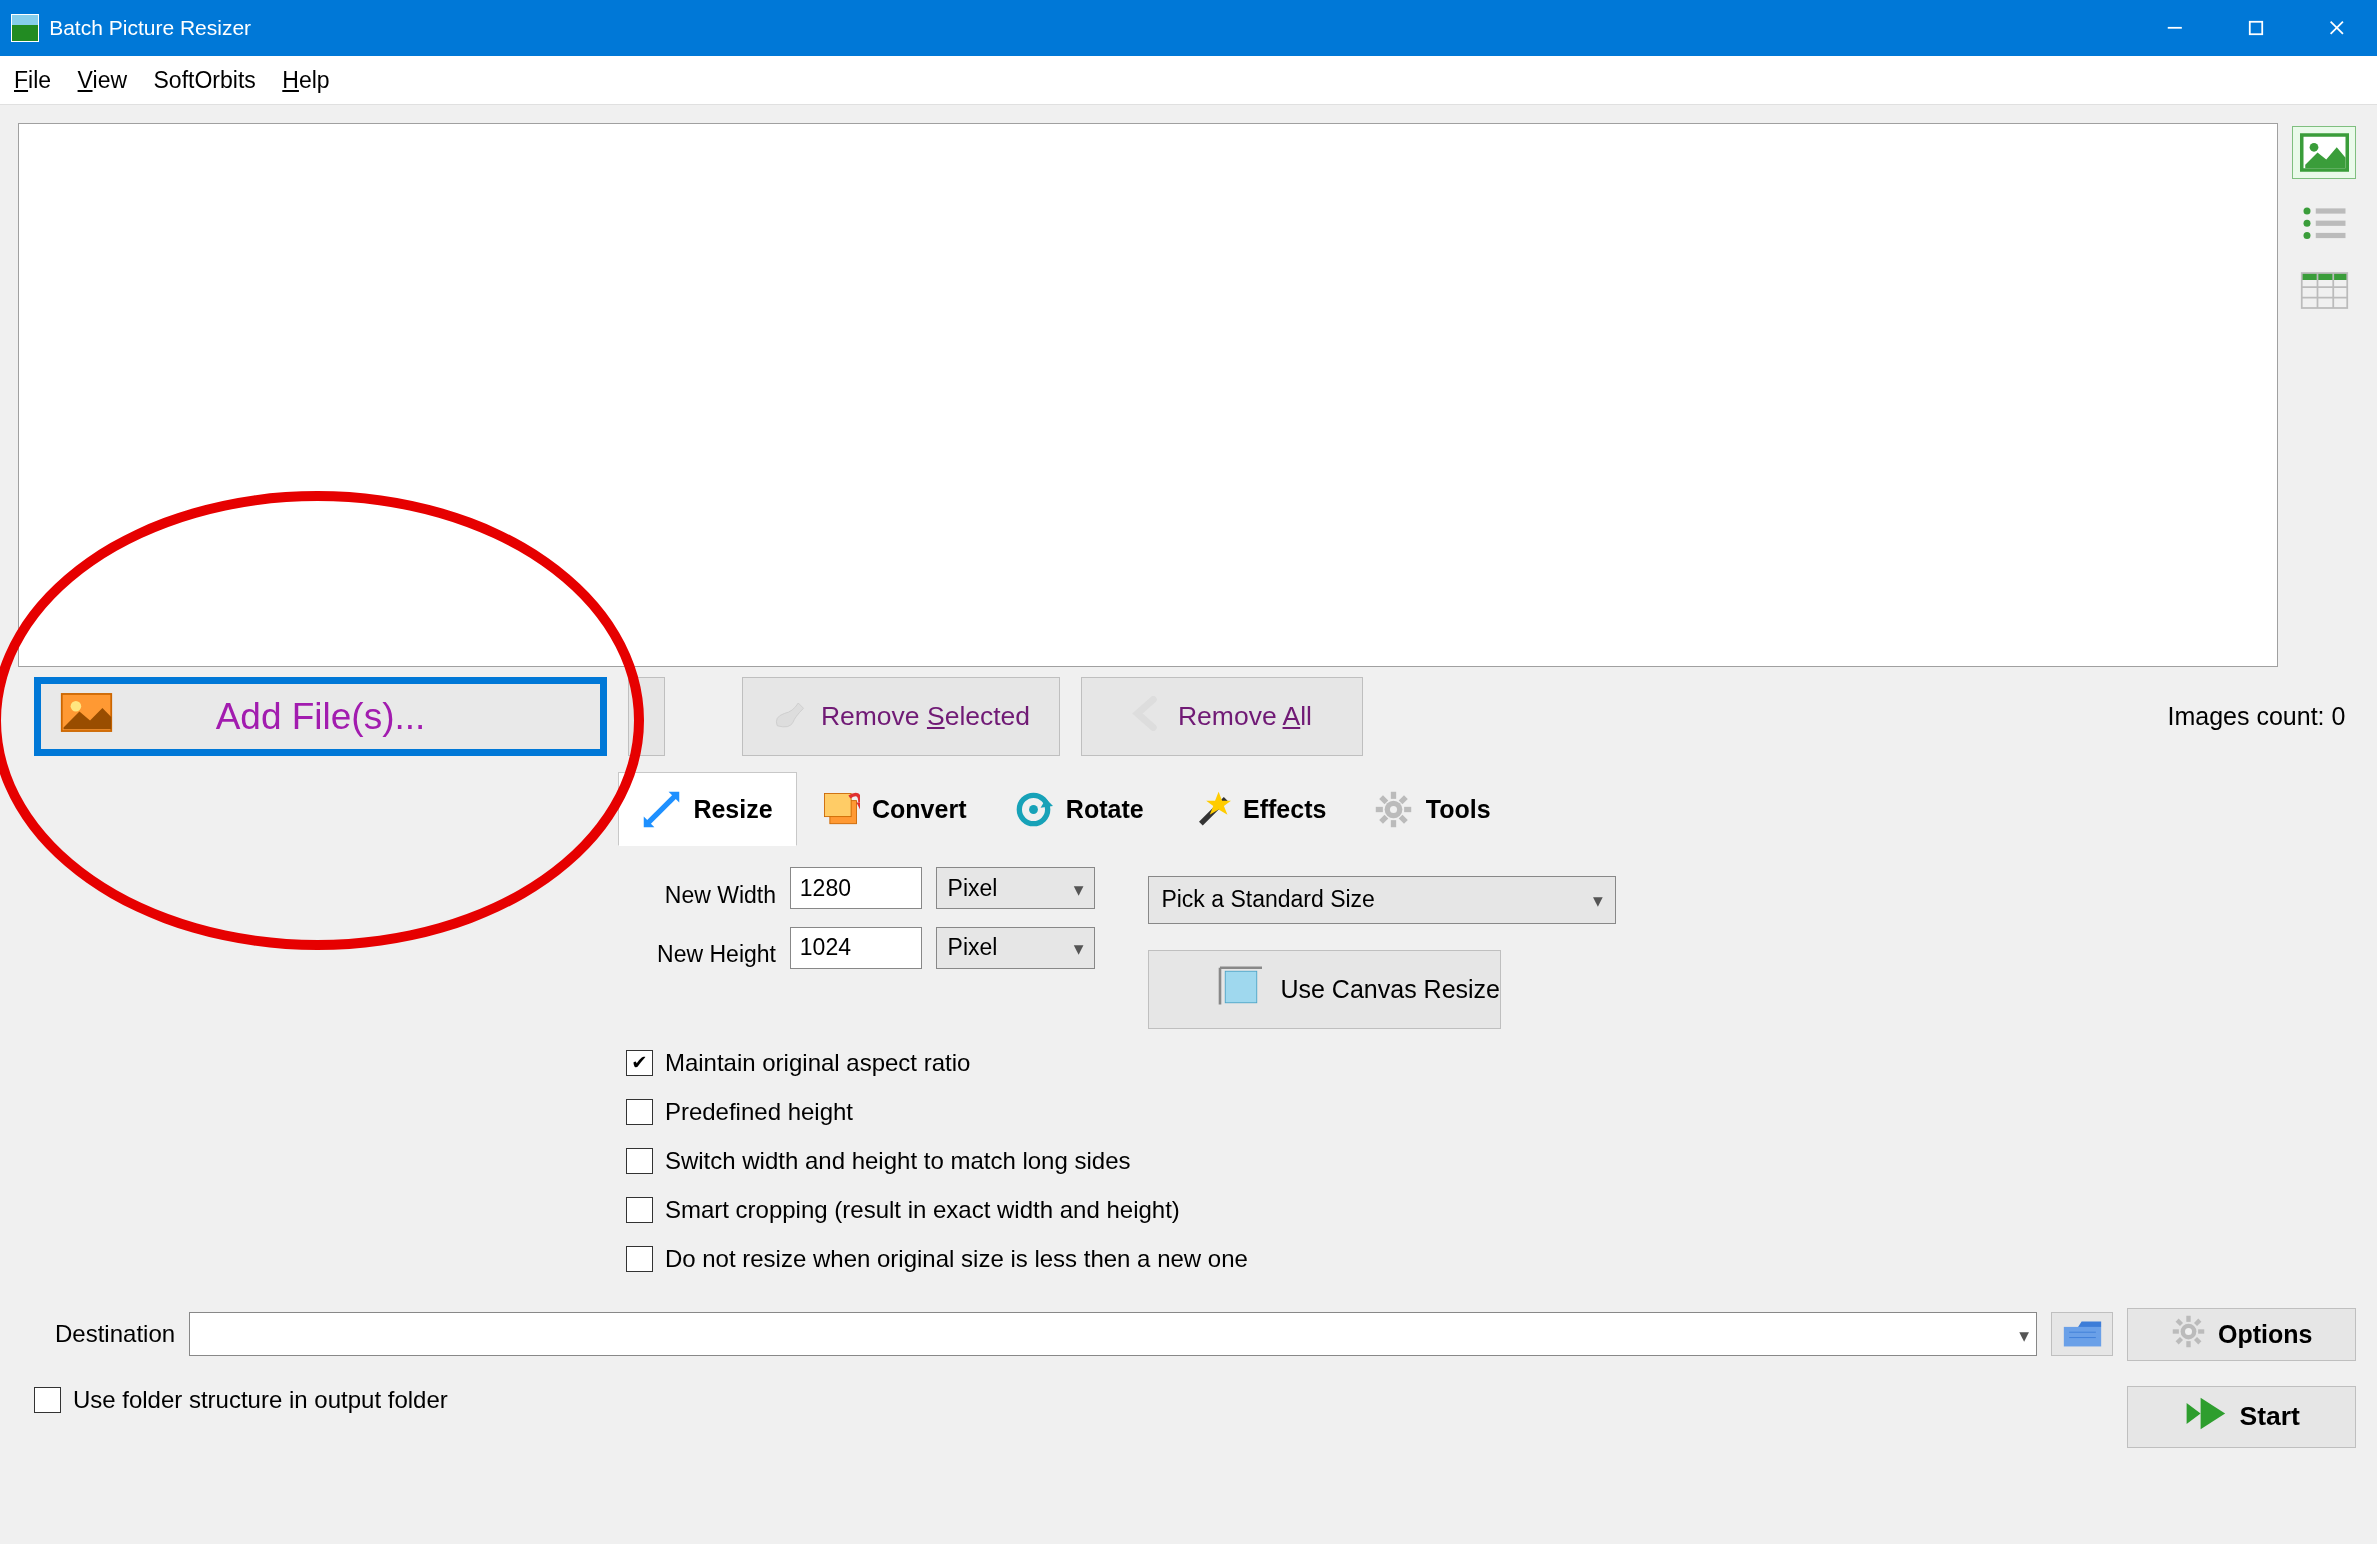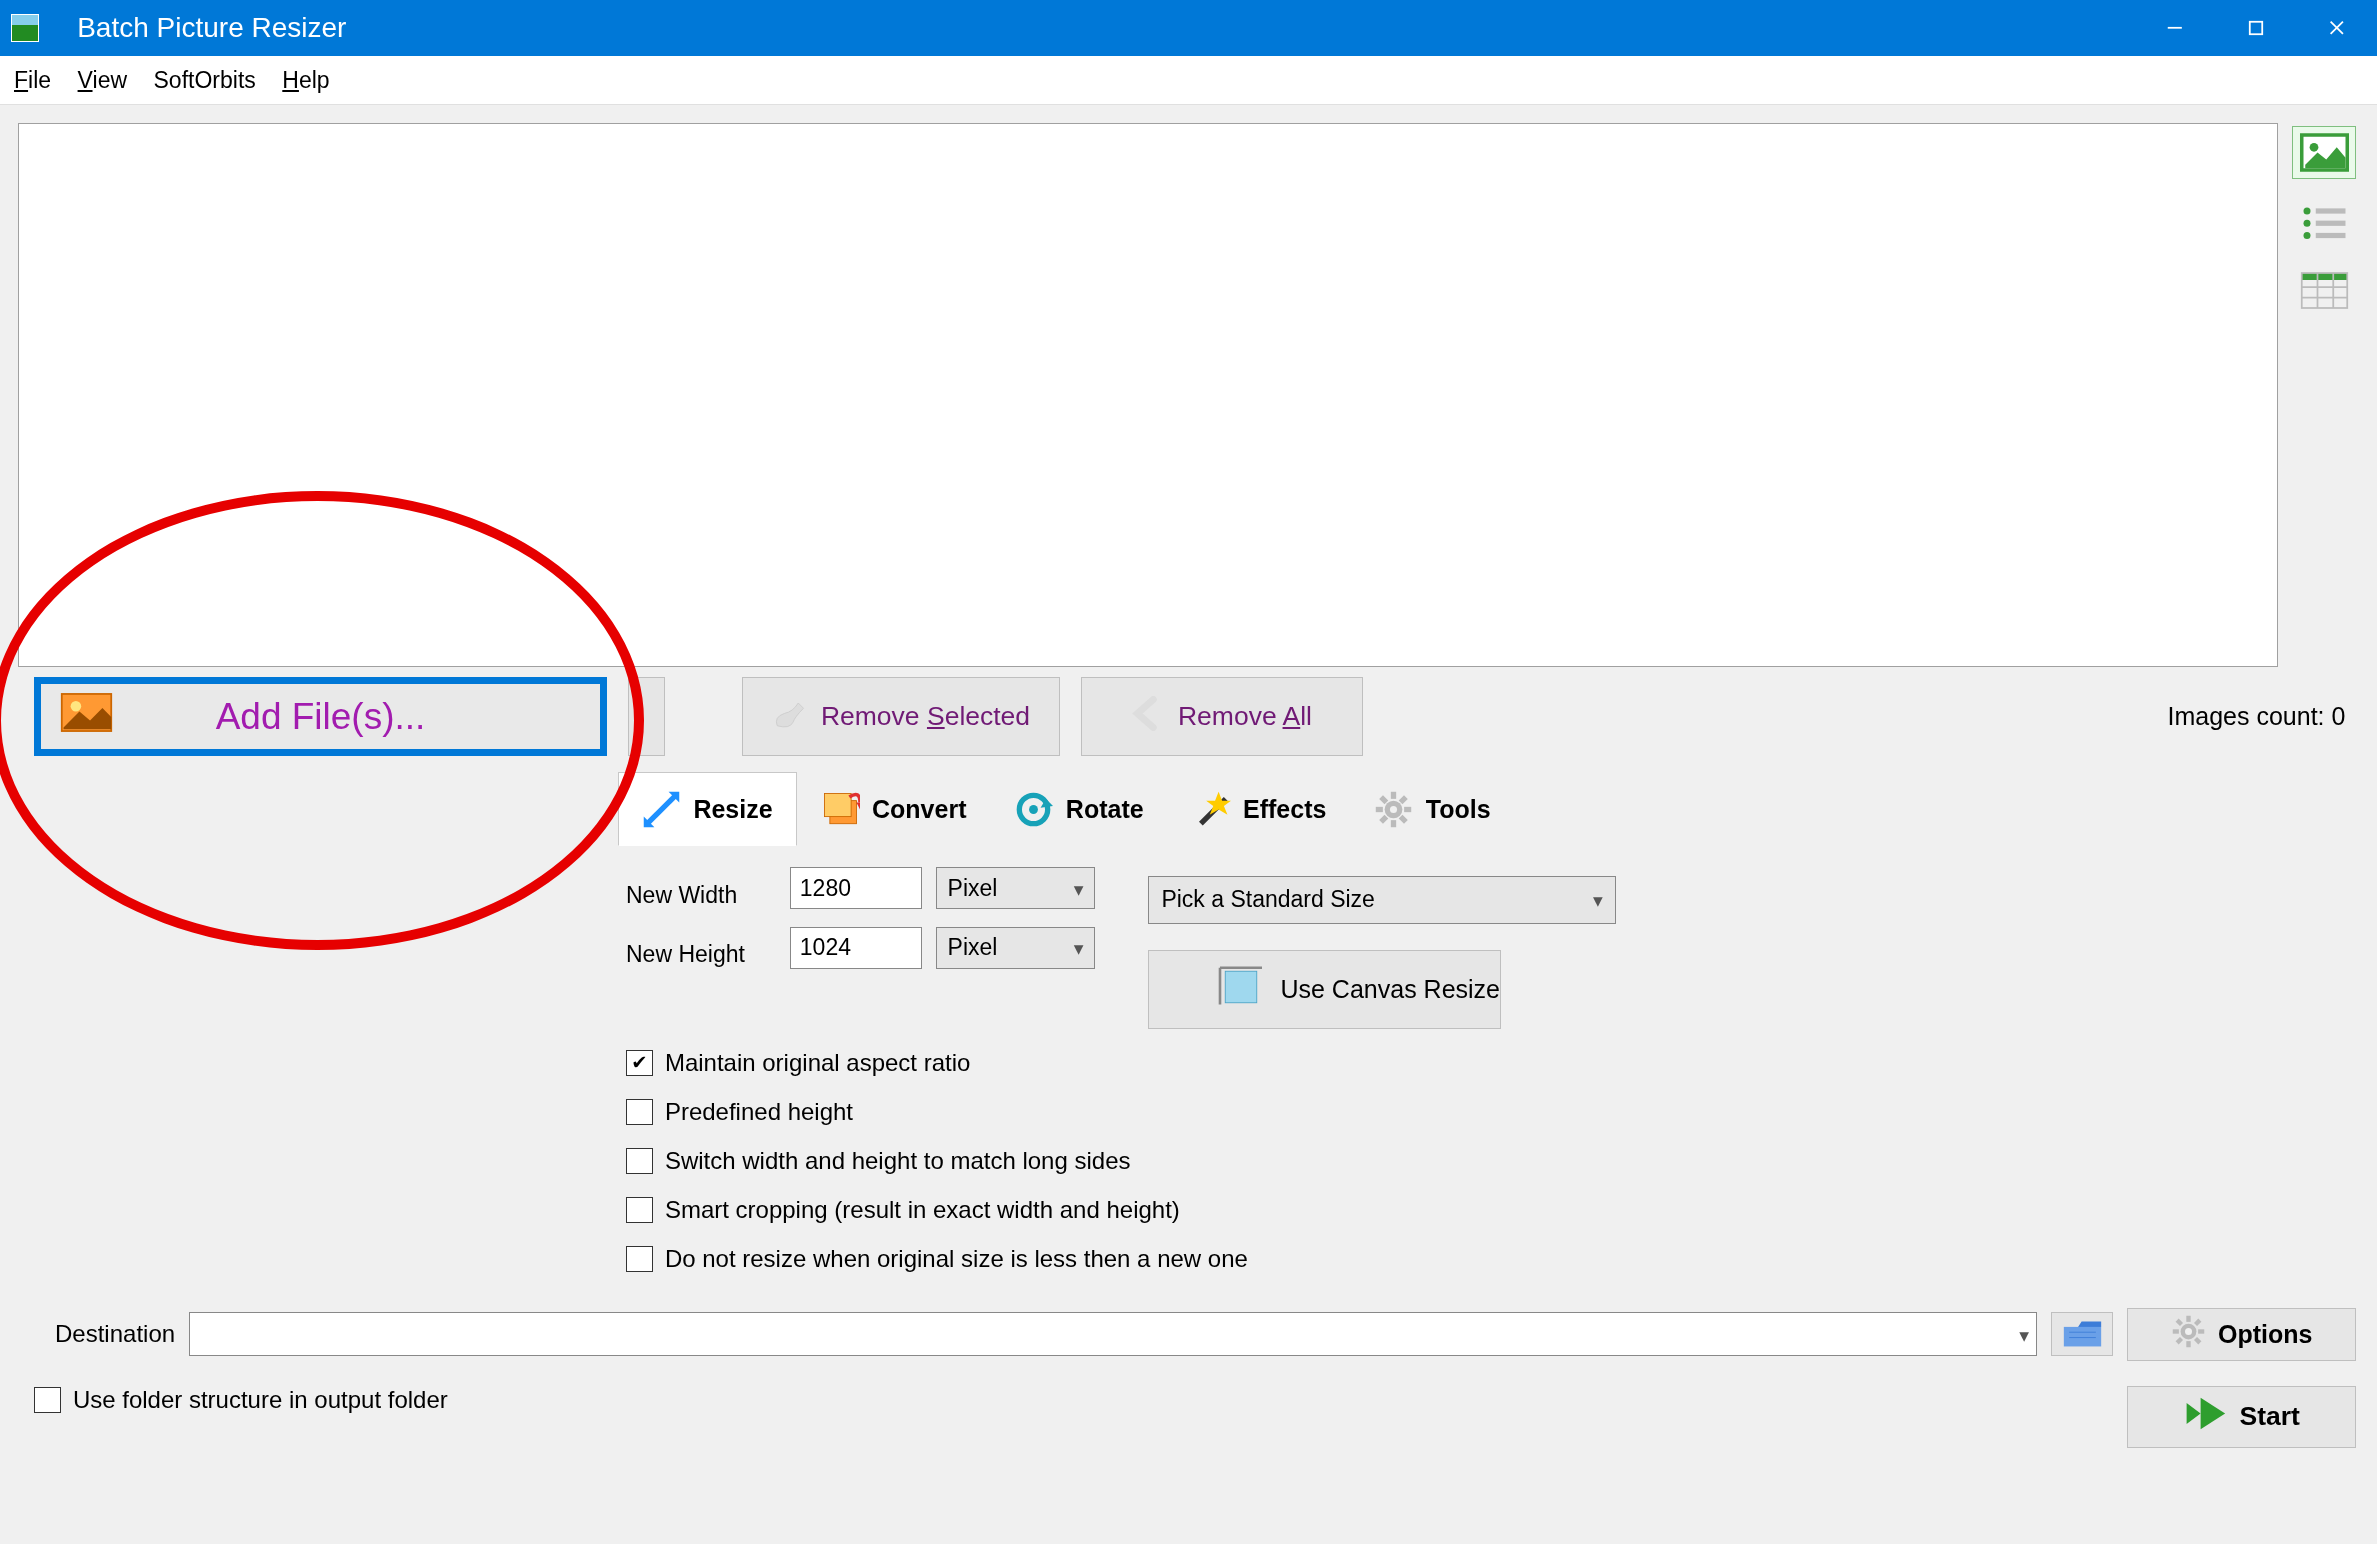--- a/index.html
+++ b/index.html
@@ -1,20 +1,20 @@
 <!DOCTYPE html>
 <html style="font-size:14px"><head>
 <meta charset="utf-8">
 <style>
   * { box-sizing: border-box; margin: 0; padding: 0; font-family: "Segoe UI", Tahoma, sans-serif; }
   body { background: #f0f0f0; width: 2377px; height: 1545px; overflow: hidden; font-size: 23px; }
   
   .titlebar { height: 56px; background: #0078d7; color: #fff; display: flex; align-items: center; padding-left: 10.6px; }
   .titlebar .app-icon { width: 28px; height: 28px; margin-right: 10.6px; background: linear-gradient(to bottom, #87ceeb 40%, #228b22 40%); border: 0.9px solid #fff; }
-  .titlebar .title { font-size: 28px; flex: 1; margin-left: 28px; }
+  .titlebar .title { font-size: 21px; flex: 1; }
   .win-controls { display: flex; height: 100%; }
   .win-btn { width: 81px; height: 100%; display: flex; align-items: center; justify-content: center; font-size: 21px; }
   
   .menubar { height: 49px; background: #fff; display: flex; align-items: center; padding-left: 14px; gap: 26.5px; border-bottom: 0.9px solid #e0e0e0; }
   .menu-item { font-size: 23px; }
   .menu-item .ul { text-decoration: underline; }
 
   .workspace { display: flex; padding: 17.6px 17.6px 0 17.6px; gap: 14px; }
   .canvas { flex: 1; height: 544px; background: #fff; border: 1.8px solid #a0a0a0; position: relative; }
   .view-icons { width: 67px; display: flex; flex-direction: column; gap: 16px; padding-top: 3.5px; }
@@ -32,21 +32,21 @@
   .red-ellipse { position: absolute; left: -8.8px; top: -176px; width: 653px; height: 459px; border: 10.6px solid #e60000; border-radius: 50%; pointer-events: none; z-index: 50; }
 
   .tabs-row { display: flex; align-items: center; gap: 0px; padding: 16px 17.6px 0 618px; }
   .tab { height: 74px; display: flex; align-items: center; gap: 12.4px; padding: 0 23px; font-size: 25px; font-weight: 600; border: 0.9px solid transparent; }
   .tab.active { background: #fff; border: 0.9px solid #c8c8c8; border-bottom: 0.9px solid #fff; }
   .tab .ico { width: 39px; height: 39px; display:flex; align-items:center; justify-content:center; }
 
   .form-area { padding: 21px 17.6px 0 626px; display: flex; gap: 53px; }
   .col-left { display: flex; flex-direction: column; gap: 17.6px; }
   .dim-row { display: flex; align-items: center; gap: 14px; }
-  .dim-label { width: 150px; text-align: left; font-size: 23px; margin-top: 14px; }
+  .dim-label { width: 150px; text-align: right; font-size: 23px; margin-top: 14px; }
   .dim-input { width: 132px; height: 42px; border: 0.9px solid #888; padding: 0 8.8px; font-size: 23px; }
   .unit-select { width: 159px; height: 42px; border: 0.9px solid #888; background: #e6e6e6; padding: 0 10.6px; font-size: 23px; display:flex; align-items:center; justify-content:space-between; }
   .col-right { display: flex; flex-direction: column; gap: 26.5px; padding-top: 8.8px; }
   .std-size { width: 468px; height: 48px; border: 0.9px solid #888; background: #e6e6e6; padding: 0 12.4px; font-size: 23px; display:flex; align-items:center; justify-content:space-between; }
   .canvas-btn { width: 353px; height: 79px; border: 0.9px solid #bfbfbf; background: #e6e6e6; display: flex; align-items: center; justify-content: flex-end; gap: 16px; font-size: 25px; }
 
   .checks { padding: 19.4px 17.6px 0 626px; display: flex; flex-direction: column; gap: 21px; }
   .chk { display: flex; align-items: center; gap: 12.4px; font-size: 24px; }
   .chk-box { width: 26.5px; height: 26.5px; border: 1.8px solid #333; display: flex; align-items: center; justify-content: center; font-size: 19.4px; background:#fff; }
 

